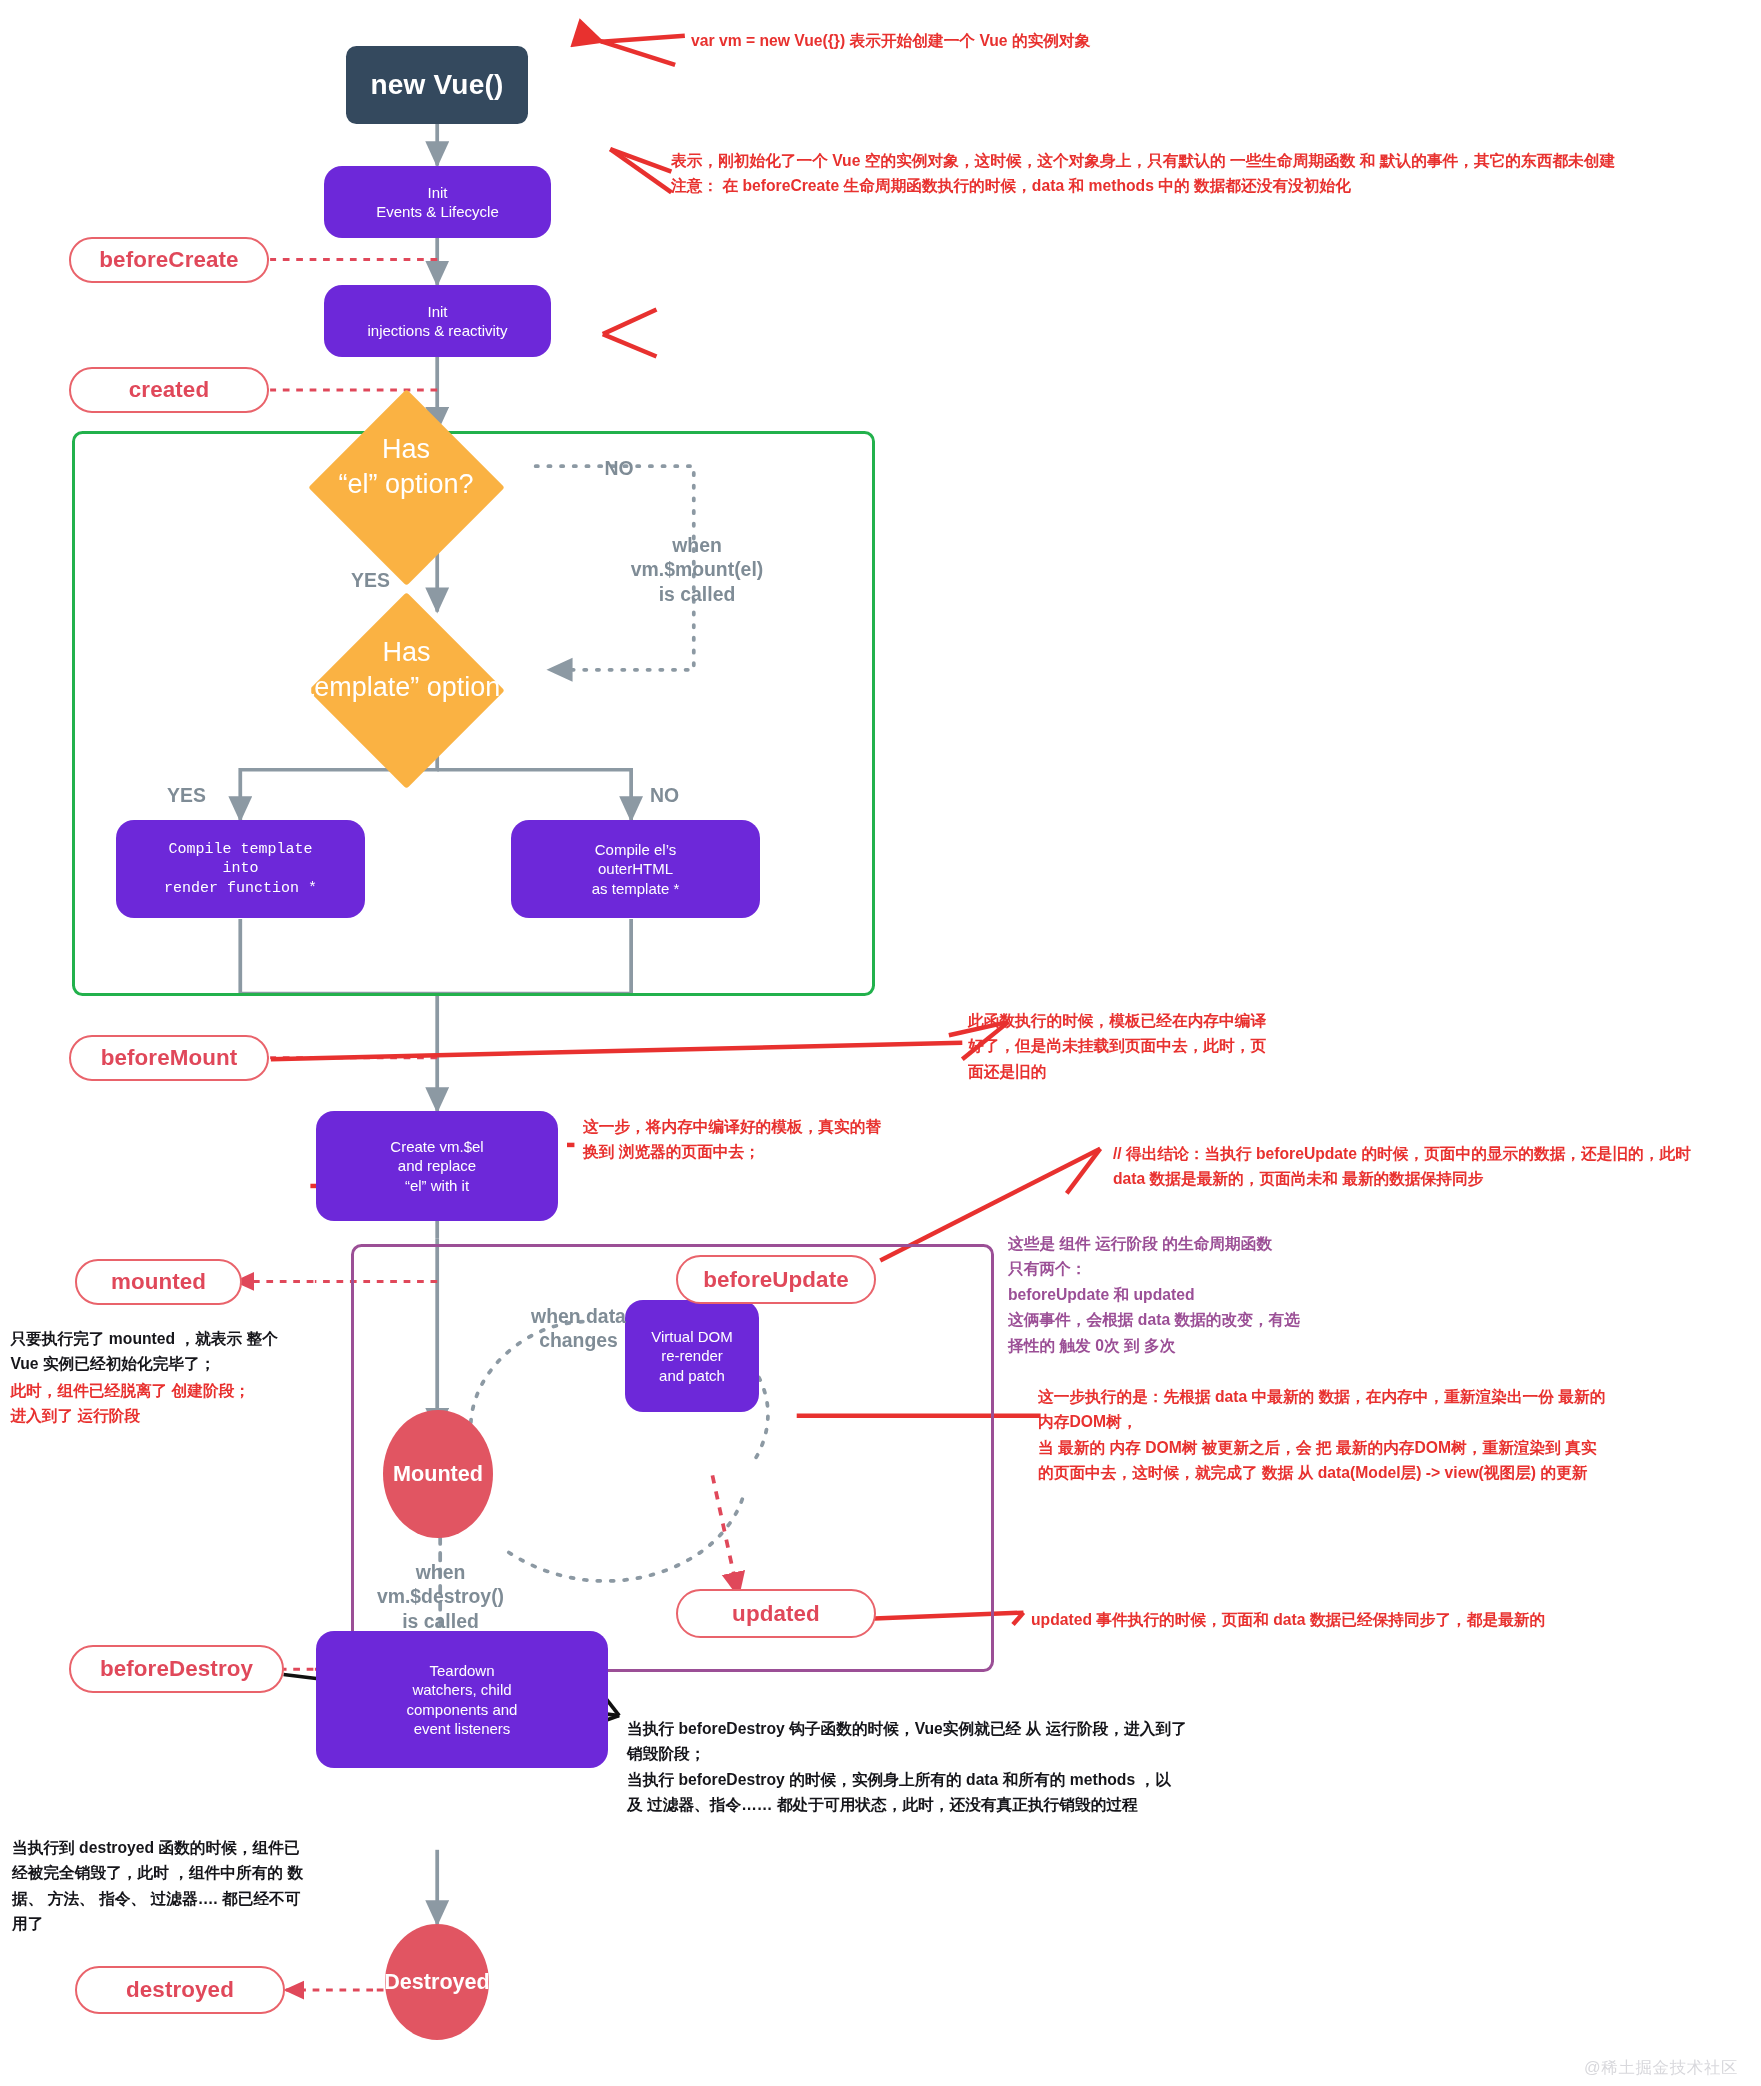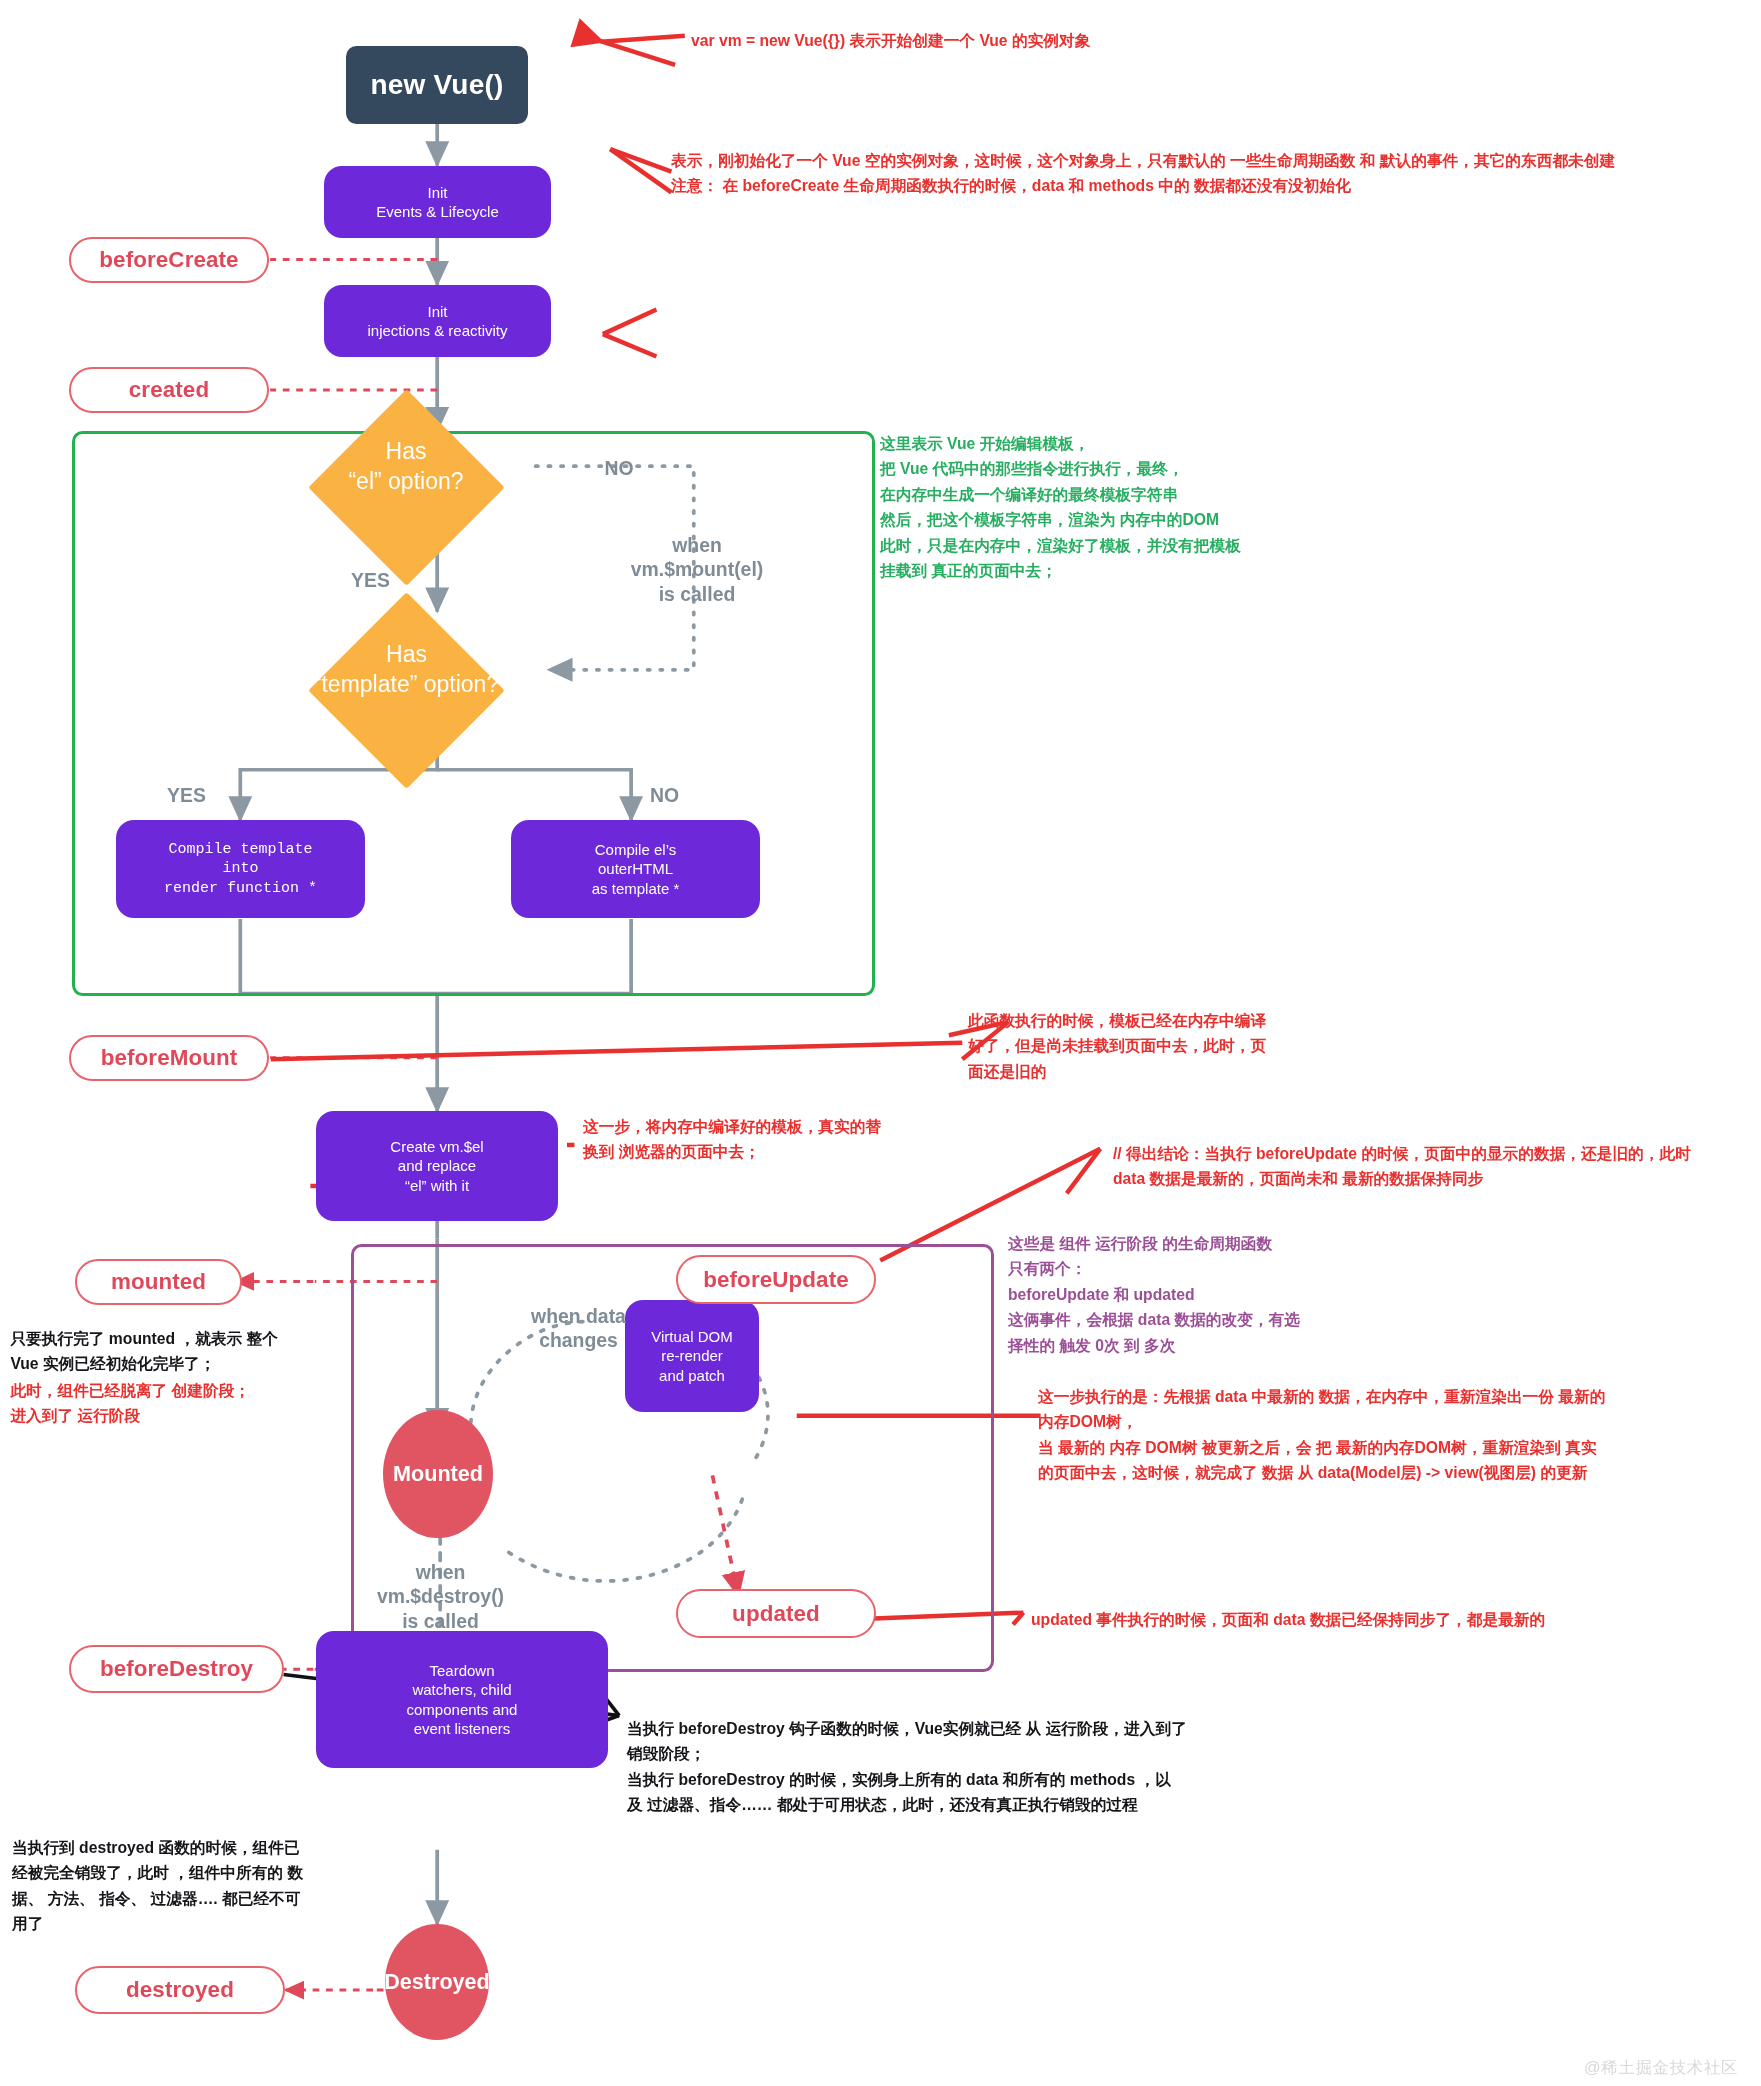--- a/index.html
+++ b/index.html
@@ -39,21 +39,21 @@
   .diamond {
     position: absolute;
     background: #fab243;
     transform: rotate(45deg);
     border-radius: 3px;
   }
   .diamond-label {
     position: absolute;
     display: flex; align-items: center; justify-content: center;
     color: #ffffff;
-    font-size: 23px;
+    font-size: 27px;
     line-height: 1.3;
     text-align: center;
     white-space: nowrap;
   }
 
   
   .hook-pill {
     border: 2.2px solid #e9636b;
     border-radius: 25px;
     background: #ffffff;
@@ -304,26 +304,20 @@
   <div class="flow-label" style="left:351px; top:1560px; width:179px;">when
 vm.$destroy()
 is called</div>
 
   <div class="anno anno-red" style="left:691px; top:28px; width:895px;">var vm = new Vue({})   表示开始创建一个 Vue 的实例对象</div>
 
   <div class="anno anno-red" style="left:671px; top:148px; width:1082px;">表示，刚初始化了一个  Vue 空的实例对象，这时候，这个对象身上，只有默认的 一些生命周期函数 和 默认的事件，其它的东西都未创建
 注意： 在 beforeCreate 生命周期函数执行的时候，data 和 methods 中的 数据都还没有没初始化</div>
 
 
-  <div class="anno anno-green" style="left:880px; top:431px; width:462px;">这里表示 Vue 开始编辑模板，
-把 Vue 代码中的那些指令进行执行，最终，
-在内存中生成一个编译好的最终模板字符串
-然后，把这个模板字符串，渲染为 内存中的DOM
-此时，只是在内存中，渲染好了模板，并没有把模板
-挂载到 真正的页面中去；</div>
 
   <div class="anno anno-red" style="left:968px; top:1008px; width:388px;">此函数执行的时候，模板已经在内存中编译
 好了，但是尚未挂载到页面中去，此时，页
 面还是旧的</div>
 
   <div class="anno anno-red" style="left:583px; top:1114px; width:328px;">这一步，将内存中编译好的模板，真实的替
 换到 浏览器的页面中去；</div>
 
 
   <div class="anno anno-black" style="left:10.4px; top:1326px; width:298px;">只要执行完了 mounted ，就表示 整个

